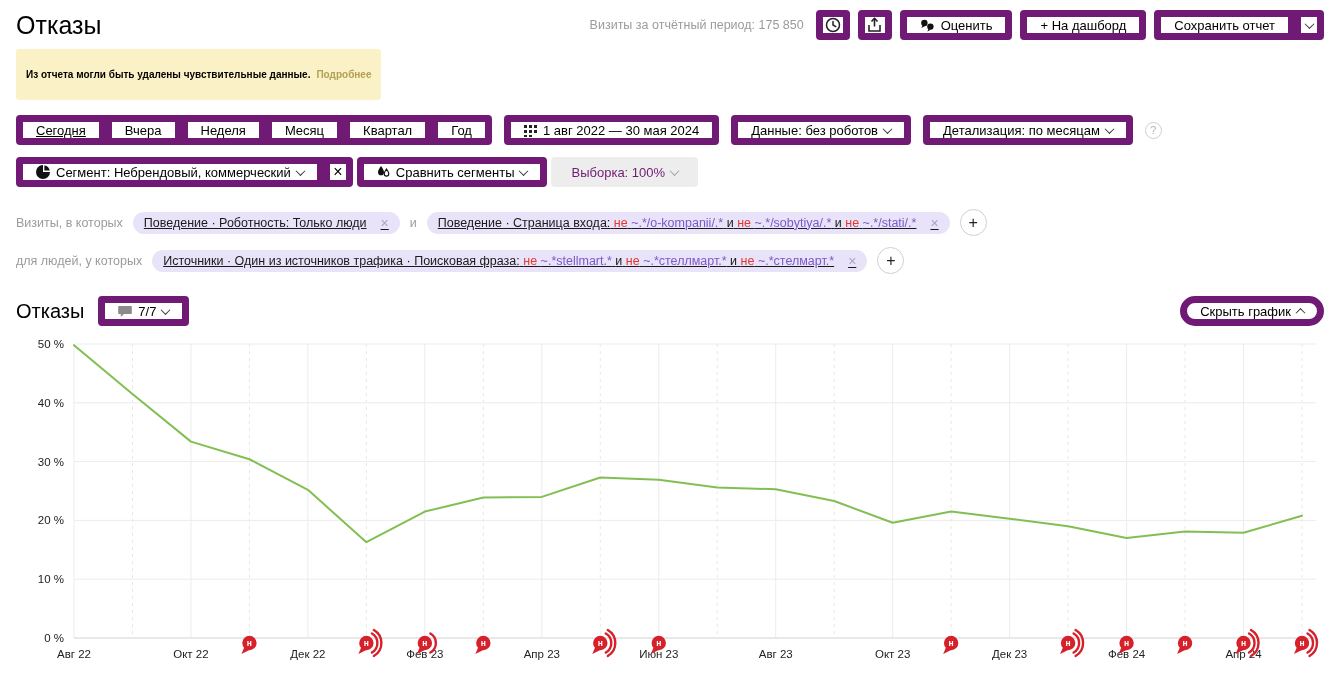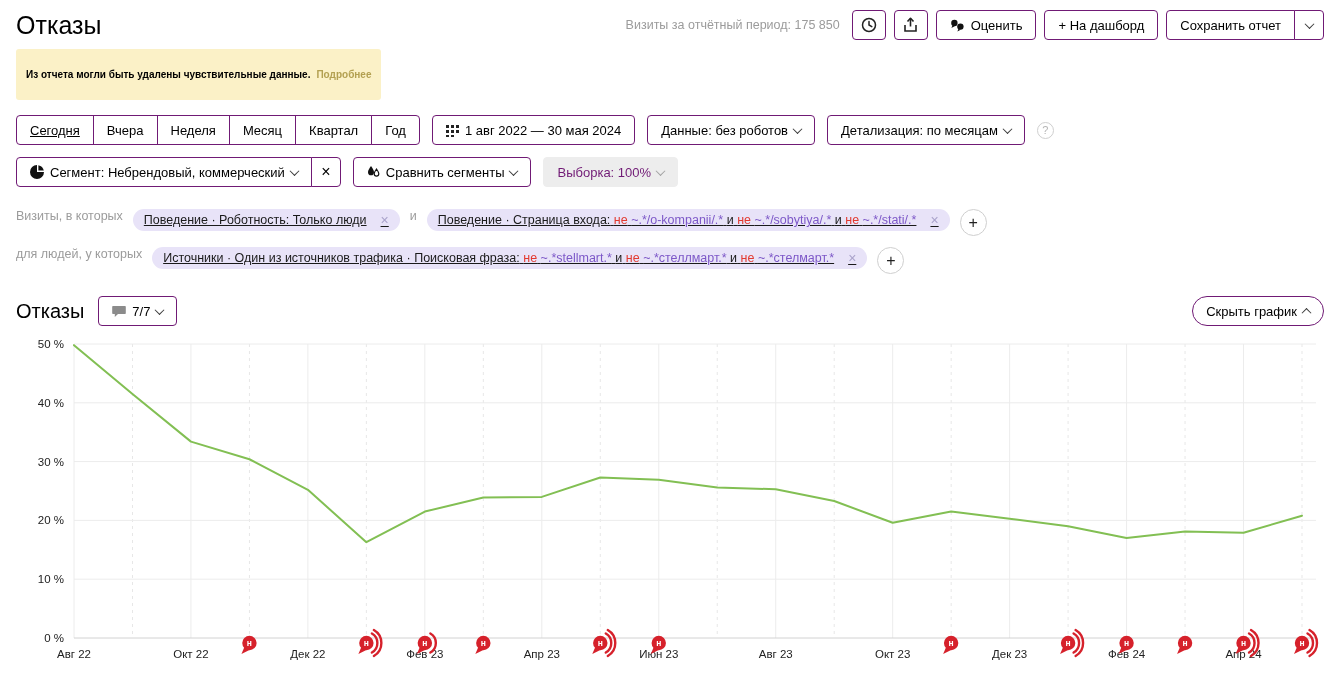--- a/index.html
+++ b/index.html
@@ -6,21 +6,21 @@
   html,body { width:1340px; height:673px; overflow:hidden; background:#fff;
     font-family:"Liberation Sans", sans-serif; color:#000; }
   .page { padding:10px 16px 0 16px; }
 
   
   .header-row { display:flex; align-items:flex-start; justify-content:space-between; }
   .page-title { font-size:25px; font-weight:400; line-height:30px; }
   .header-right { display:flex; align-items:center; gap:8px;justify-content:space-between; }
   .visits { font-size:12.5px; color:#9b9b9b; margin-right:4px; }
   .btn { display:inline-flex; align-items:center; justify-content:center; gap:6px;
-    height:30px; padding:0 13px; background:#fff; border:1px solid #701a75;
+    height:30px; padding:0 13px; background:#fff; border:7px solid #701a75;
     border-radius:4px; font-size:13px; color:#000; cursor:pointer; white-space:nowrap;
     font-family:"Liberation Sans",sans-serif; }
   .icon-btn { width:34px; padding:0; }
   .btn-group { display:inline-flex; }
   .btn-group .btn:first-child { border-top-right-radius:0; border-bottom-right-radius:0; }
   .btn-group .btn:last-child { border-top-left-radius:0; border-bottom-left-radius:0; margin-left:-1px; }
   .chev { width:7px; height:7px; border-right:1.6px solid #3a3a3a; border-bottom:1.6px solid #3a3a3a; display:inline-block; }
   .chev.down { transform:rotate(45deg) translate(-1px,-1px); }
   .chev.up { transform:rotate(-135deg) translate(-1px,-1px); }
   .chev-btn { width:30px; padding:0; }
@@ -33,27 +33,27 @@
   
   .toolbar { margin-top:15px; display:flex; align-items:center; gap:12px; }
   .seg { display:inline-flex; }
   .seg .btn { border-radius:0; margin-left:-1px; }
   .seg .btn:first-child { border-radius:4px 0 0 4px; margin-left:0;text-decoration:underline; }
   .seg .btn:last-child { border-radius:0 4px 4px 0; }
   .help-circle { width:17px; height:17px; border:1.5px solid #cfcfcf; border-radius:50%;
     color:#b5b5b5; font-size:11px; display:inline-flex; align-items:center; justify-content:center; }
 
   
-  .segment-row { margin-top:12px; display:flex; align-items:center; gap:12px; }
+  .segment-row { margin-top:12px; display:flex; align-items:center; gap:4px; }
   .btn.disabled { background:#ededed; border-color:#ededed; color:#701a75; cursor:default; }
   .btn.disabled .chev { border-color:#a3a3a3; }
 
   
   .filters { margin-top:22px; display:flex; flex-direction:column; gap:11px; }
-  .filter-row { display:flex; align-items:flex-start; gap:10px; font-size:12.5px; }
+  .filter-row { display:flex; align-items:center; gap:10px; font-size:12.5px; }
   .filter-label { color:#9b9b9b; white-space:nowrap; }
   .chip { display:inline-flex; align-items:center; gap:14px; background:#e8e3f8;
     border-radius:13px; padding:4px 11px; font-size:12.5px; color:#1a1a1a; cursor:pointer; white-space:nowrap;text-decoration:underline; }
   .chip .x { color:#aaa3cb; font-size:14px; line-height:1; cursor:pointer; }
   .chip .not { color:#e23a30; }
   .chip .val { color:#7d58c8; }
   .and-word { color:#9b9b9b; }
   .add-btn { width:27px; height:27px; border-radius:50%; background:#fff; border:1px solid #cfcfcf;
     font-size:16px; color:#222; display:inline-flex; align-items:center; justify-content:center; cursor:pointer; }
 

